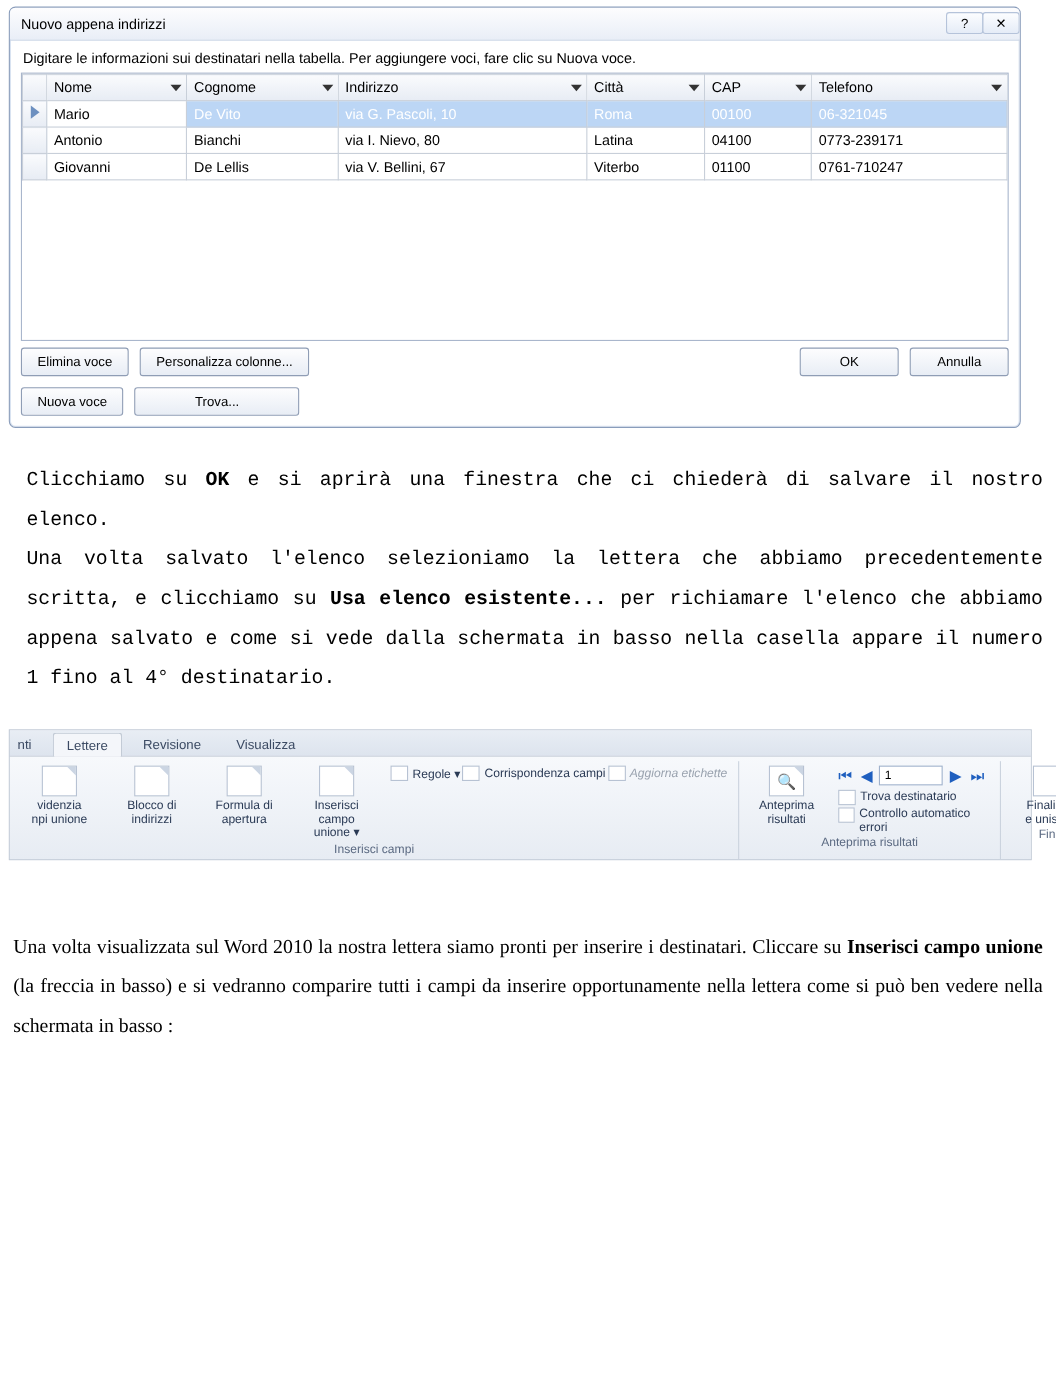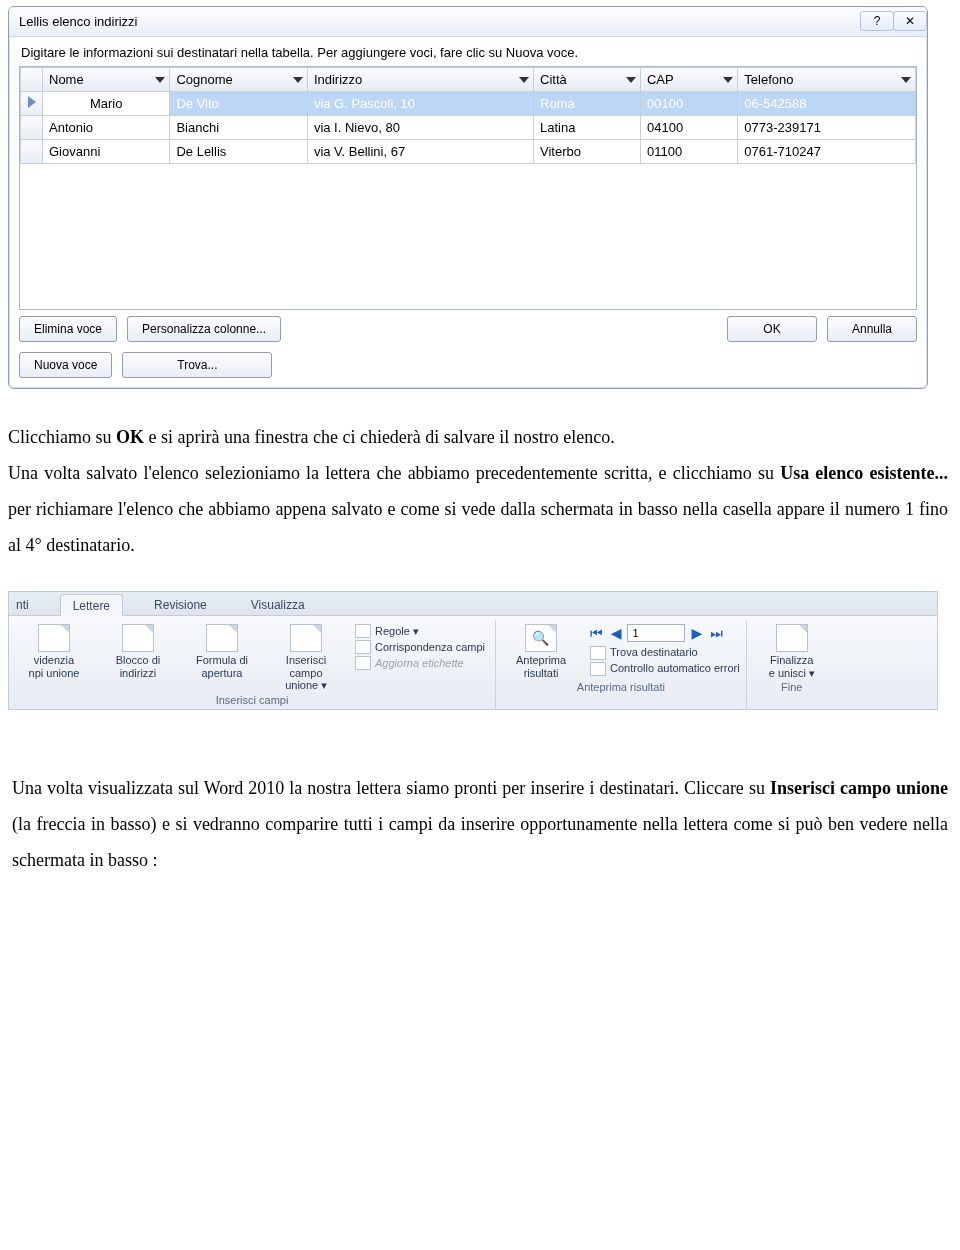--- a/index.html
+++ b/index.html
@@ -78,44 +78,44 @@
   }
   .col-dd {
     position:absolute; right:4px; top:50%; transform:translateY(-50%);
     width:0;height:0;border-left:5px solid transparent;border-right:5px solid transparent;border-top:6px solid #333;
   }
   tr.sel td { background:#bcd6f5; color:#fff; }
   tr.sel td.rowhdr { background: linear-gradient(to bottom,#fafbfd,#e7ecf4); color:#333; }
   tr.sel td.rowhdr .tri {
     width:0;height:0;border-top:6px solid transparent;border-bottom:6px solid transparent;border-left:8px solid #6d90c0;display:inline-block;
   }
-  tr.sel td:first-of-type + td { color:#000; background:#bcd6f5;text-align:center; } 
+  tr.sel td:first-of-type + td { color:#000; background:#bcd6f5; } 
   tr.sel td:nth-child(2){ color:#000; background:#fff;} 
   tr.sel td:nth-child(2){ } 
 
   .btnrow { display:flex; gap:10px; margin-top:10px; }
   .btnrow .spacer { flex:1; }
   .winbtn {
     min-width:90px;
     height:26px;
     padding:0 14px;
     border:1px solid #8f9db5;
     border-radius:3px;
     background: linear-gradient(to bottom,#fdfdfe,#e8edf5);
     font-size:12px;
     font-family: inherit;
   }
   .winbtn.w { min-width:150px; }
 
   
   .para {
-    font-family: Liberation Serif, serif;
+    font-family: Liberation Mono, monospace;
     font-size: 18px;
     line-height: 2.0;
-    margin: 30px 12px 0 8px;
+    margin: 30px 12px 0 24px;
     text-align: justify;
   }
   .para b { font-weight:bold; }
 
   
   .ribbon {
     margin: 28px 8px 0 8px;
     border:1px solid #c3cbd6;
     font-size:12px;
     color:#333;
@@ -123,21 +123,21 @@
     user-select:none;
     background:#f4f6fa;
   }
   .rtabs {
     height:24px;
     display:flex;
     align-items:flex-end;
     background: linear-gradient(to bottom,#e8edf4,#dde4ee);
     border-bottom:1px solid #c3cbd6;
     padding-left:2px;
-    gap:18px;
+    gap:6px;
   }
   .rtab {
     padding:4px 12px 3px 12px;
     font-size:12px;
     color:#3b4a63;
     border:1px solid transparent;
     border-bottom:none;
     border-radius:3px 3px 0 0;
     background:transparent;
   }
@@ -173,21 +173,21 @@
     position:relative;
     display:flex;align-items:center;justify-content:center;
     font-size:14px;
   }
   .bigbtn .ico::before {
     content:""; position:absolute; top:0;right:0;
     width:0;height:0;border-top:8px solid #cbd5e3;border-left:8px solid transparent;
   }
   .bigbtn .lbl { font-size:11px; color:#2a3a55; }
   .smallstack {
-    display:flex; flex-direction:column; gap:2px; padding:2px 4px;
+    display:flex; flex-direction:row; gap:2px; padding:2px 4px;
     font-size:11px; color:#2a3a55;
   }
   .smallstack .row { display:flex; align-items:center; gap:4px; }
   .smallstack .row.dis { color:#9aa3af;font-style:italic; }
   .mini-ico {
     width:16px;height:14px;border:1px solid #b7c2d3;background:#fff;display:inline-block;
   }
   .grplabel {
     font-size:11px; color:#5b6a82; text-align:center; padding:2px 0 3px 0;
   }
@@ -206,21 +206,21 @@
     line-height: 2.0;
     margin: 60px 12px 0 12px;
     text-align: justify;
   }
 </style>
 </head>
 <body>
 
 <div class="dialog">
   <div class="titlebar">
-    <span>Lellis elenco indirizzi</span>
+    <span>Nuovo appena indirizzi</span>
     <div class="caps">
       <div class="capbtn">?</div>
       <div class="capbtn">✕</div>
     </div>
   </div>
   <div class="dlg-body">
     <div class="instr">Digitare le informazioni sui destinatari nella tabella. Per aggiungere voci, fare clic su Nuova voce.</div>
 
     <div class="grid-wrap">
       <table class="grid">
@@ -236,21 +236,21 @@
           </tr>
         </thead>
         <tbody id="grid-body">
             <tr class="sel">
               <td class="rowhdr"><span class="tri"></span></td>
               <td style="background: rgb(255, 255, 255); color: rgb(0, 0, 0);">Mario</td>
               <td>De Vito</td>
               <td>via G. Pascoli, 10</td>
               <td>Roma</td>
               <td>00100</td>
-              <td>06-542588</td>
+              <td>06-321045</td>
             </tr>
             <tr>
               <td class="rowhdr"></td>
               <td>Antonio</td>
               <td>Bianchi</td>
               <td>via I. Nievo, 80</td>
               <td>Latina</td>
               <td>04100</td>
               <td>0773-239171</td>
             </tr>

